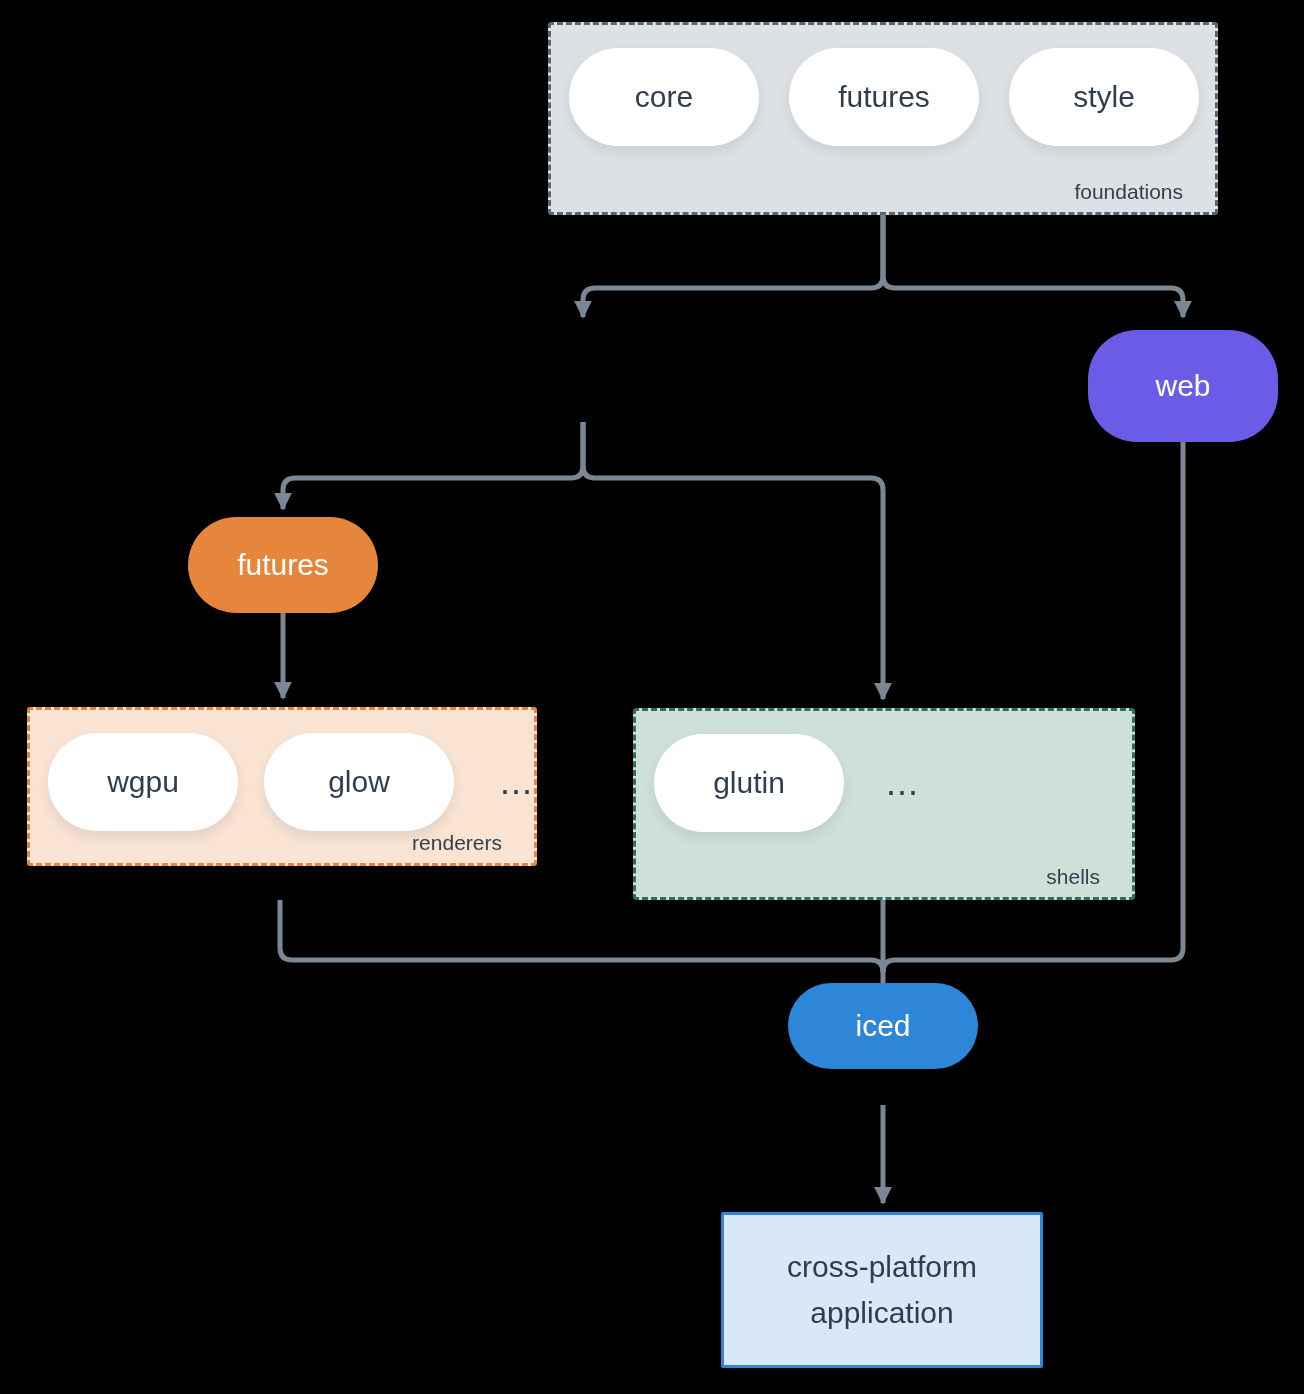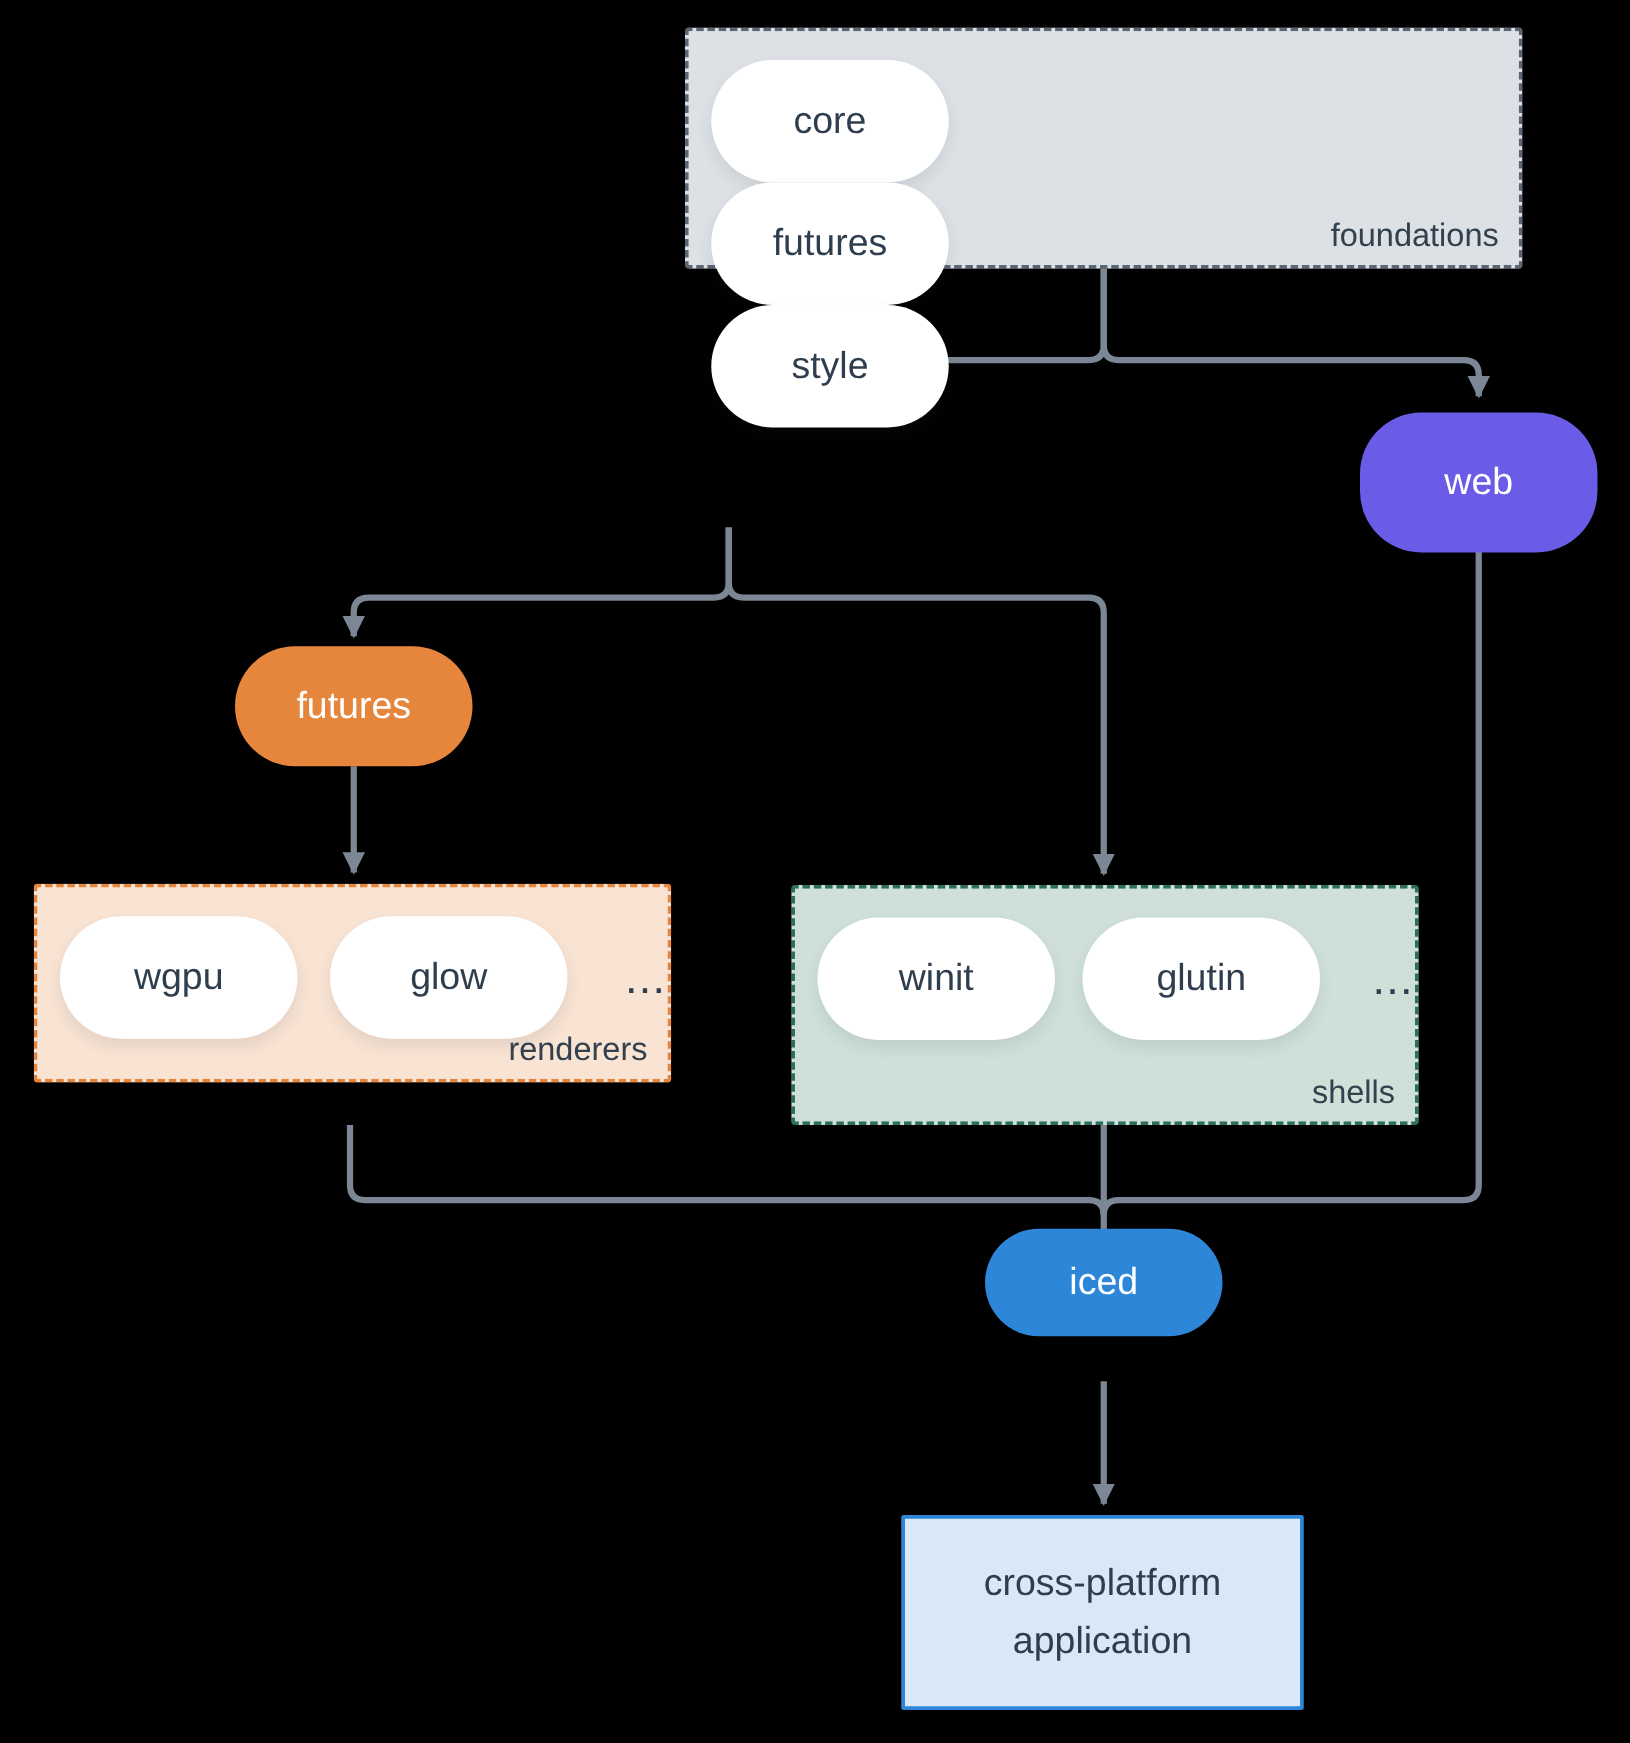--- a/index.html
+++ b/index.html
@@ -18,27 +18,27 @@
     background:var(--renderers_fill,#f9e3d3);border:3px dashed var(--renderers_border,#e6863d);}
   .group-box.shells{left:633px;top:708px;width:502px;height:192px;
     background:var(--shells_fill,#cfe0d9);border:3px dashed var(--shells_border,#2d6e5e);}
 
   .pill-row{position:absolute;left:18px;top:23px;display:flex;align-items:flex-start;}
   .pill{height:98px;border-radius:49px;background:var(--pill_fill,#fff);
     display:flex;align-items:center;justify-content:center;
     font-size:30px;color:var(--pill_text,#2f3e4e);
     box-shadow:0 6px 12px rgba(40,55,70,0.10);}
   .pill.w190{width:190px;}
-  .foundations .pill-row{flex-direction:column;}
+  .foundations .pill-row{gap:30px;}
   .renderers .pill-row{gap:26px;}
   .shells .pill-row{gap:22px;}
   .ellipsis{align-self:center;font-size:36px;color:var(--pill_text,#2f3e4e);
     margin-left:20px;letter-spacing:1px;}
 
-  .group-label{position:absolute;right:16px;bottom:8px;font-size:26px;
+  .group-label{position:absolute;right:32px;bottom:8px;font-size:21px;
     color:var(--label_text,#33414f);}
 
   .node-pill{position:absolute;z-index:2;border-radius:49px;display:flex;
     align-items:center;justify-content:center;color:#fff;font-size:30px;}
   .node-pill.native{left:488px;top:325px;width:190px;height:97px;background:var(--purple,#6b5ce7);}
   .node-pill.web{left:1088px;top:330px;width:190px;height:112px;background:var(--purple,#6b5ce7);}
   .node-pill.graphics{left:188px;top:517px;width:190px;height:96px;background:var(--orange,#e6863d);}
   .node-pill.iced{left:788px;top:983px;width:190px;height:86px;background:var(--blue,#2e86d8);}
 
   .app-box{position:absolute;z-index:2;left:721px;top:1212px;width:322px;height:156px;
@@ -101,23 +101,20 @@
         <span>glow</span>
       </div>
       <div class="ellipsis">...</div>
     </div>
     <div class="group-label">renderers</div>
   </div>
 
   <div class="group-box shells">
     <div class="pill-row">
       <div class="pill w190">
-        <span>winit</span>
-      </div>
-      <div class="pill w190">
         <span>glutin</span>
       </div>
       <div class="ellipsis">...</div>
     </div>
     <div class="group-label">shells</div>
   </div>
 
   <div class="node-pill iced">
     <span>iced</span>
   </div>

